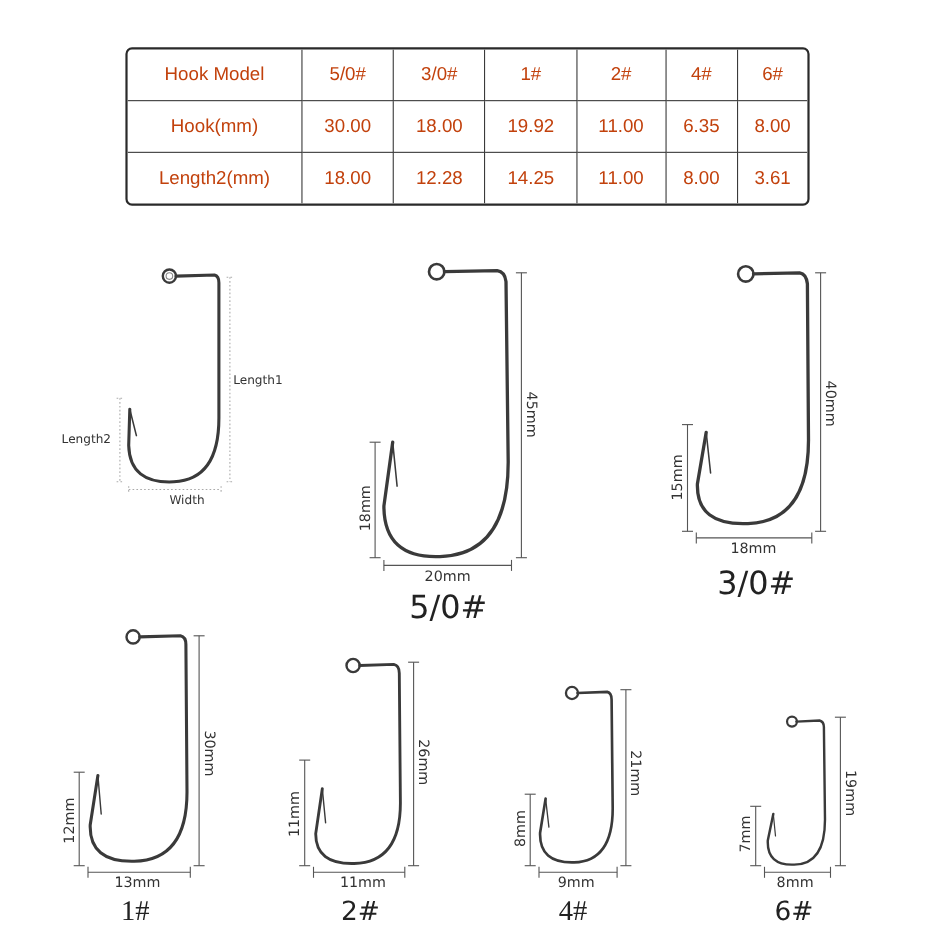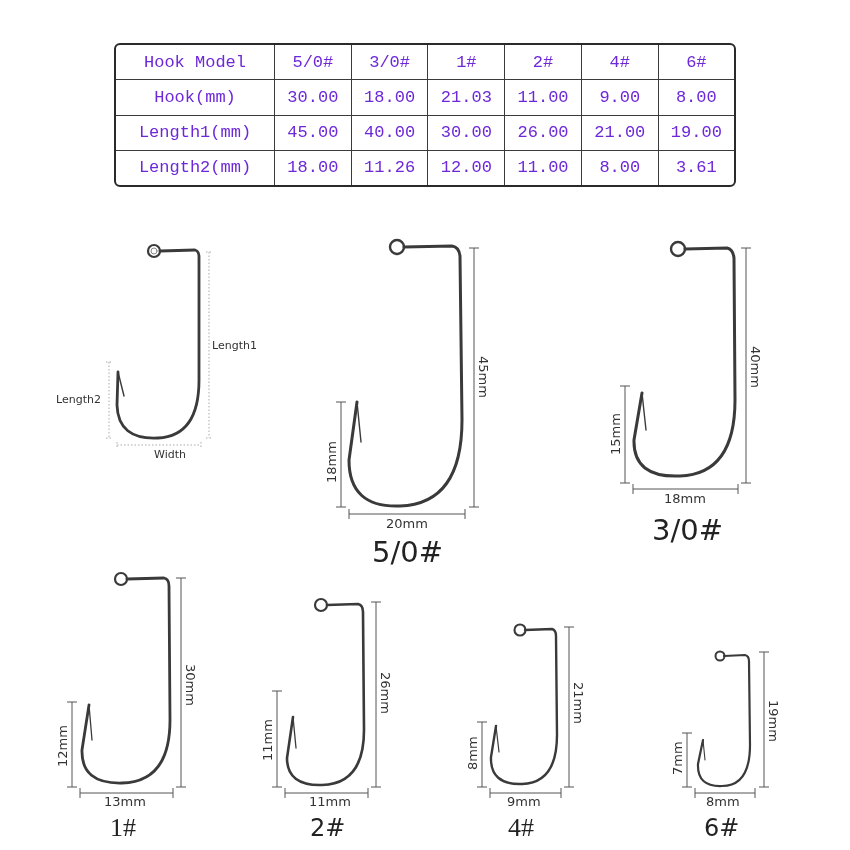--- a/index.html
+++ b/index.html
@@ -1,18 +1,18 @@
 <!DOCTYPE html>
 <html><head>
 <meta charset="utf-8">
 <style>
   html,body{margin:0;padding:0;background:#fff;}
   body{width:850px;height:850px;position:relative;overflow:hidden;font-family:"Liberation Sans",sans-serif;}
   .spec-table{position:absolute;left:114px;top:43px;width:622px;height:144px;border:2px solid #2a2a2a;border-radius:6px;border-collapse:separate;border-spacing:0;overflow:hidden;}
-  .spec-table td{border-right:1.5px solid #3a3a3a;border-bottom:1.5px solid #3a3a3a;text-align:center;font-family:Liberation Mono, monospace;font-size:17px;color:#6d28d9;padding:0;height:34px;}
+  .spec-table td{border-right:1.5px solid #3a3a3a;border-bottom:1.5px solid #3a3a3a;text-align:center;font-family:Liberation Sans, sans-serif;font-size:17px;color:#c2410c;padding:0;height:34px;}
   .spec-table tr td:last-child{border-right:none;}
   .spec-table tr:last-child td{border-bottom:none;margin-left:20px;}
   .spec-table td.hdr{width:158px;}
   .hook{position:absolute;}
   .dim{font-family:"DejaVu Sans",sans-serif;fill:#333;}
 </style>
 </head>
 <body>
 
 <table class="spec-table">
@@ -23,39 +23,30 @@
     <td>3/0#</td>
     <td>1#</td>
     <td>2#</td>
     <td>4#</td>
     <td>6#</td>
   </tr>
   <tr>
     <td class="hdr">Hook(mm)</td>
     <td>30.00</td>
     <td>18.00</td>
-    <td>21.03</td>
+    <td>19.92</td>
     <td>11.00</td>
-    <td>9.00</td>
+    <td>6.35</td>
     <td>8.00</td>
-  </tr>
-  <tr>
-    <td class="hdr">Length1(mm)</td>
-    <td>45.00</td>
-    <td>40.00</td>
-    <td>30.00</td>
-    <td>26.00</td>
-    <td>21.00</td>
-    <td>19.00</td>
   </tr>
   <tr>
     <td class="hdr">Length2(mm)</td>
     <td>18.00</td>
-    <td>11.26</td>
-    <td>12.00</td>
+    <td>12.28</td>
+    <td>14.25</td>
     <td>11.00</td>
     <td>8.00</td>
     <td>3.61</td>
   </tr>
 </tbody>
   </table>
 
 <svg class="hook" style="left:0;top:0" width="850" height="850">
   <g fill="none" stroke="#3a3a3a" stroke-linecap="round">
     <circle cx="154" cy="251" r="6" stroke-width="2.2"></circle>

